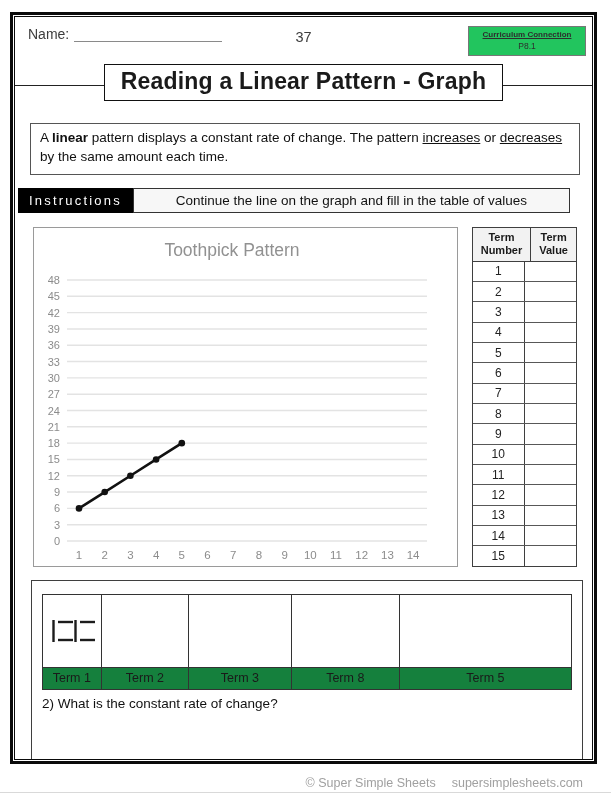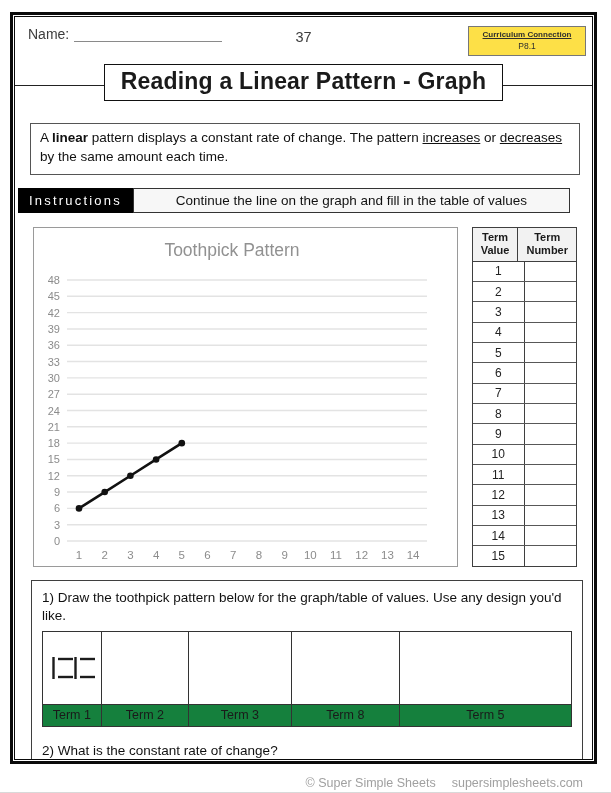--- a/index.html
+++ b/index.html
@@ -30,21 +30,21 @@
     padding: 9px 6px 0 13px; height: 46px;
   }
   .name-group { display: flex; align-items: flex-end; font-size: 14px; color: #3d3d3d; }
   .name-underline { display: inline-block; width: 148px; border-bottom: 1.2px solid #8a8a8a; height: 15px; margin-left: 5px; }
   .page-num {
     position: absolute; left: 0; right: 0; top: 12px;
     text-align: center; font-size: 14.5px; color: #3d3d3d;
   }
   .curriculum-box {
     margin-left: auto; width: 118px;
-    background: #fde047; border: 1px solid #777;
+    background: #22c55e; border: 1px solid #777;
     text-align: center; padding: 3px 2px 4px 2px;
     position: relative; z-index: 2;
   }
   .curriculum-title { font-size: 8px; color: #2e2e2e; text-decoration: underline; font-weight: bold; }
   .curriculum-code { font-size: 8.5px; color: #2e2e2e; margin-top: 2px; }
 
   
   .title-wrap { position: relative; height: 44px; margin-top: 1px; }
   .title-line { position: absolute; left: 0; right: 0; top: 21px; border-top: 1.2px solid #222; }
   .title-box {
@@ -103,21 +103,21 @@
     padding: 8px 10px; font-size: 13.5px; line-height: 1.38; color: #111;
   }
   .pattern-table { display: flex; margin-top: 5px; border: 1.5px solid #333; height: 96px; }
   .pt-col { display: flex; flex-direction: column; border-right: 1.5px solid #333; }
   .pt-col:last-child { border-right: none; flex: 1; }
   .pt-draw { flex: 1; display: flex; align-items: center; padding-left: 8px; }
   .pt-label {
     height: 22px; border-top: 1.5px solid #333; background: #15803d;
     text-align: center; font-size: 12.5px; line-height: 20px; color: #1a1a1a;
   }
-  .q2 { margin-top: 15px; }
+  .q2 { margin-top: 5px; }
 
   
   .footer {
     position: absolute; left: 29px; right: 28px; bottom: 3px;
     display: flex; justify-content: flex-end;
     font-size: 12.5px; color: #a0a0a0; gap: 16px;
   }
   .footer-rule { position: absolute; left: 0; right: 0; bottom: 0; border-bottom: 1px solid #d9d9d9; }
 </style>
 </head>
@@ -208,22 +208,22 @@
             <circle cx="45" cy="280.375" r="3.3" fill="#111111"></circle>
             <circle cx="70.7" cy="264.0625" r="3.3" fill="#111111"></circle>
             <circle cx="96.4" cy="247.75" r="3.3" fill="#111111"></circle>
             <circle cx="122.1" cy="231.4375" r="3.3" fill="#111111"></circle>
             <circle cx="147.8" cy="215.125" r="3.3" fill="#111111"></circle>
           </svg>
       </div>
 
       <div class="vt">
         <div class="vt-head">
+          <div class="vt-hcell">Term Number</div>
           <div class="vt-hcell">Term Value</div>
-          <div class="vt-hcell">Term Number</div>
         </div>
         <div class="vt-body" id="vt-body">
             <div class="vt-row">
               <div class="vt-cell term">1</div>
               <div class="vt-cell"></div>
             </div>
             <div class="vt-row">
               <div class="vt-cell term">2</div>
               <div class="vt-cell"></div>
             </div>
@@ -277,21 +277,20 @@
             </div>
             <div class="vt-row">
               <div class="vt-cell term">15</div>
               <div class="vt-cell"></div>
             </div>
           </div>
       </div>
     </div>
 
     <div class="bottom-box">
-      <div>1) Draw the toothpick pattern below for the graph/table of values. Use any design you'd like.</div>
 
       <div class="pattern-table">
         <div class="pt-col" style="width:11.1%">
           <div class="pt-draw">
             <svg width="48" height="28" viewBox="0 0 48 28">
               <g stroke="#1c1c1c" stroke-width="2.4" stroke-linecap="butt">
                 <line x1="2.5" y1="3" x2="2.5" y2="25"></line>
                 <line x1="7" y1="5" x2="22" y2="5"></line>
                 <line x1="7" y1="23" x2="22" y2="23"></line>
                 <line x1="24.5" y1="3" x2="24.5" y2="25"></line>

